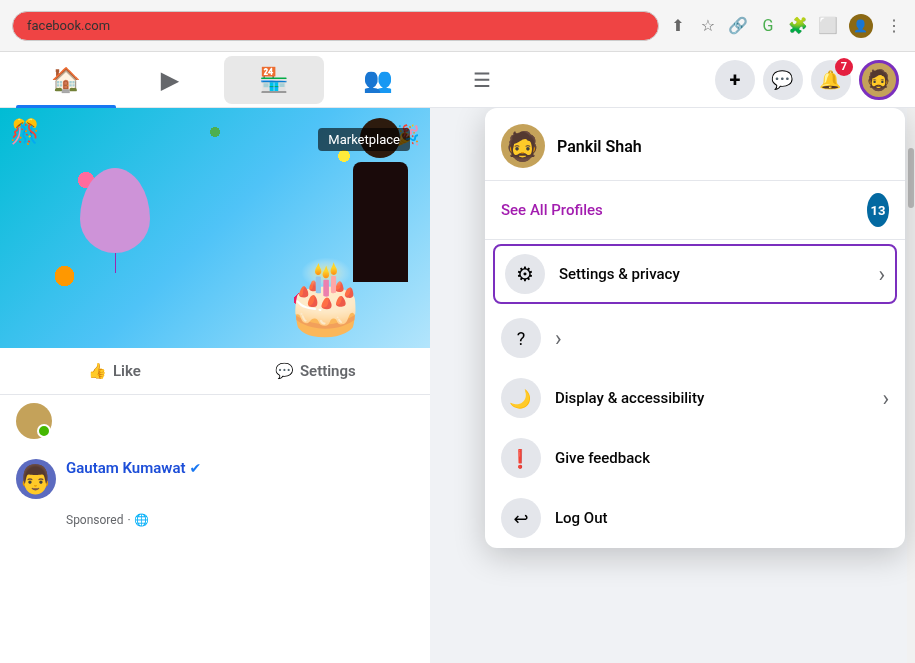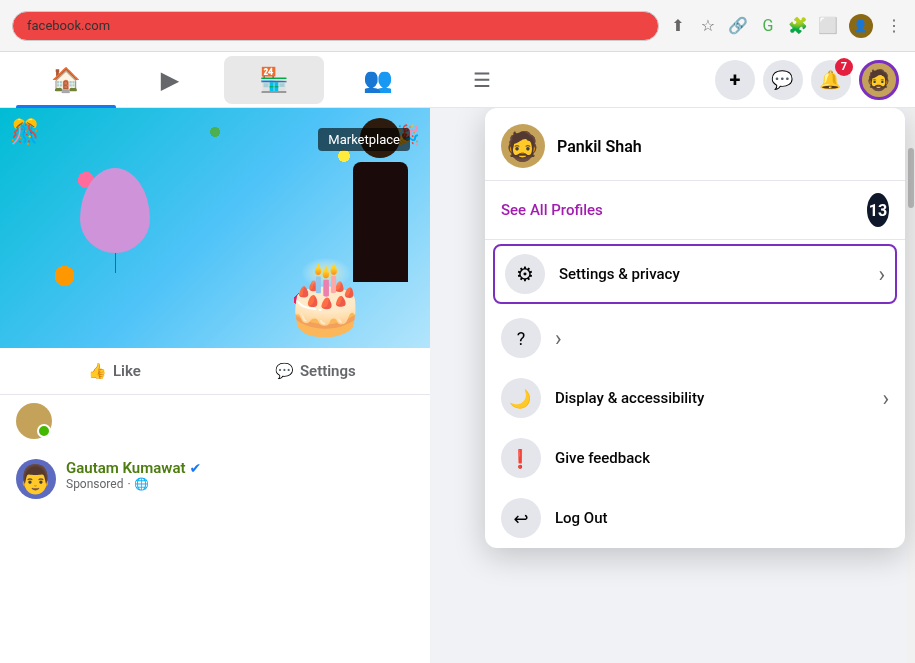--- a/index.html
+++ b/index.html
@@ -269,28 +269,29 @@
       width: 40px;
       height: 40px;
       border-radius: 50%;
       background: #5c6bc0;
       flex-shrink: 0;
       overflow: hidden;
     }
     .sponsor-name {
       font-size: 15px;
       font-weight: 600;
-      color: #4d7c0f;
+      color: #1d4ed8;
     }
     .sponsor-meta {
       font-size: 12px;
       color: #65676b;
       display: flex;
       align-items: center;
       gap: 4px;
+      margin-top: 36px;
     }
     .verified-icon {
       color: #1877f2;
       font-size: 14px;
     }
 
     
     .dropdown-overlay {
       position: absolute;
       top: 0;
@@ -334,26 +335,26 @@
       border-bottom: 1px solid #e4e6eb;
       cursor: pointer;
     }
     .see-all-link {
       color: #a21caf;
       font-size: 15px;
       font-weight: 500;
       cursor: pointer;
     }
     .see-all-badge {
-      background: #0f172a;
+      background: #0369a1;
       color: white;
       border-radius: 50%;
       width: 22px;
       height: 34px;
-      font-size: 16px;
+      font-size: 13px;
       display: flex;
       align-items: center;
       justify-content: center;
       font-weight: bold;
     }
 
     
     .menu-item {
       display: flex;
       align-items: center;

